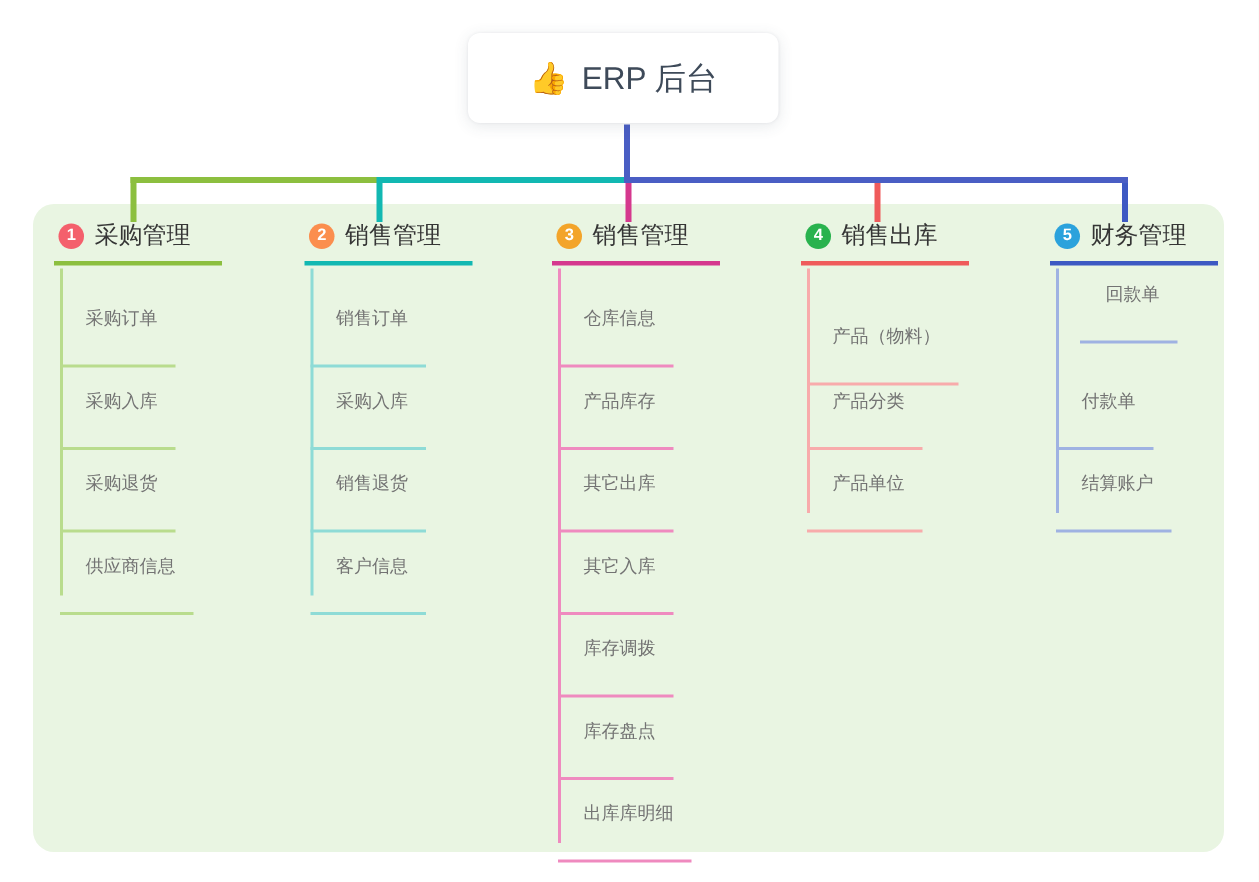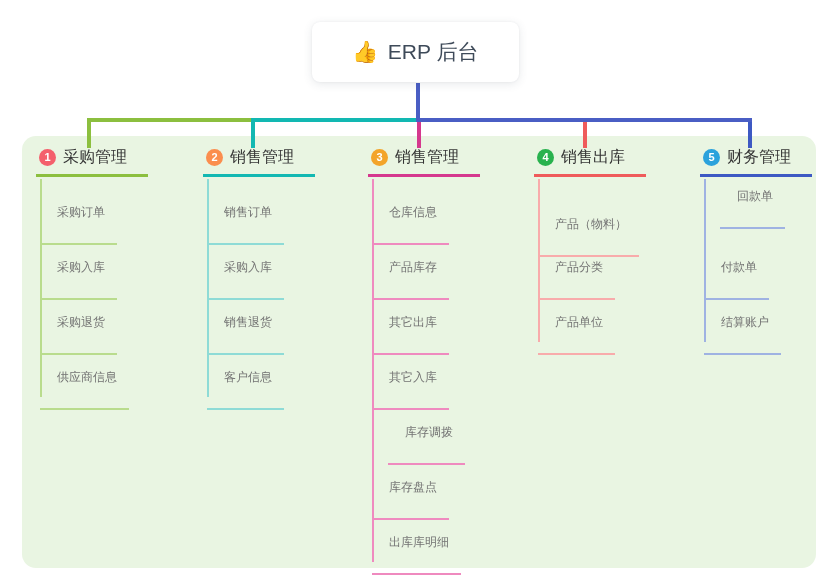--- a/index.html
+++ b/index.html
@@ -105,21 +105,21 @@
       <div class="child-node" style="left: 207px; top: 369px; border-bottom: 2px solid rgb(142, 219, 214);">客户信息</div>
       <div class="branch-header" style="left: 368px; top: 147px; border-bottom: 3px solid rgb(213, 56, 142);">
         <span class="badge" style="background: rgb(243, 164, 42);">3</span>
         <span>销售管理</span>
       </div>
       <div class="spine" style="left: 372px; top: 179px; height: 383px; background: rgb(239, 138, 191);"></div>
       <div class="child-node" style="left: 372px; top: 204px; border-bottom: 2px solid rgb(239, 138, 191);">仓库信息</div>
       <div class="child-node" style="left: 372px; top: 259px; border-bottom: 2px solid rgb(239, 138, 191);">产品库存</div>
       <div class="child-node" style="left: 372px; top: 314px; border-bottom: 2px solid rgb(239, 138, 191);">其它出库</div>
       <div class="child-node" style="left: 372px; top: 369px; border-bottom: 2px solid rgb(239, 138, 191);">其它入库</div>
-      <div class="child-node" style="left: 388px; top: 424px; border-bottom: 2px solid rgb(239, 138, 191);">库存调拨</div>
+      <div class="child-node" style="left: 372px; top: 424px; border-bottom: 2px solid rgb(239, 138, 191);">库存调拨</div>
       <div class="child-node" style="left: 372px; top: 479px; border-bottom: 2px solid rgb(239, 138, 191);">库存盘点</div>
       <div class="child-node" style="left: 372px; top: 534px; border-bottom: 2px solid rgb(239, 138, 191);">出库库明细</div>
       <div class="branch-header" style="left: 534px; top: 147px; border-bottom: 3px solid rgb(239, 91, 91);">
         <span class="badge" style="background: rgb(41, 178, 78);">4</span>
         <span>销售出库</span>
       </div>
       <div class="spine" style="left: 538px; top: 179px; height: 163px; background: rgb(248, 171, 171);"></div>
       <div class="child-node" style="left: 538px; top: 204px; border-bottom: 2px solid rgb(248, 171, 171); margin-top: 12px;">产品（物料）</div>
       <div class="child-node" style="left: 538px; top: 259px; border-bottom: 2px solid rgb(248, 171, 171);">产品分类</div>
       <div class="child-node" style="left: 538px; top: 314px; border-bottom: 2px solid rgb(248, 171, 171);">产品单位</div>

